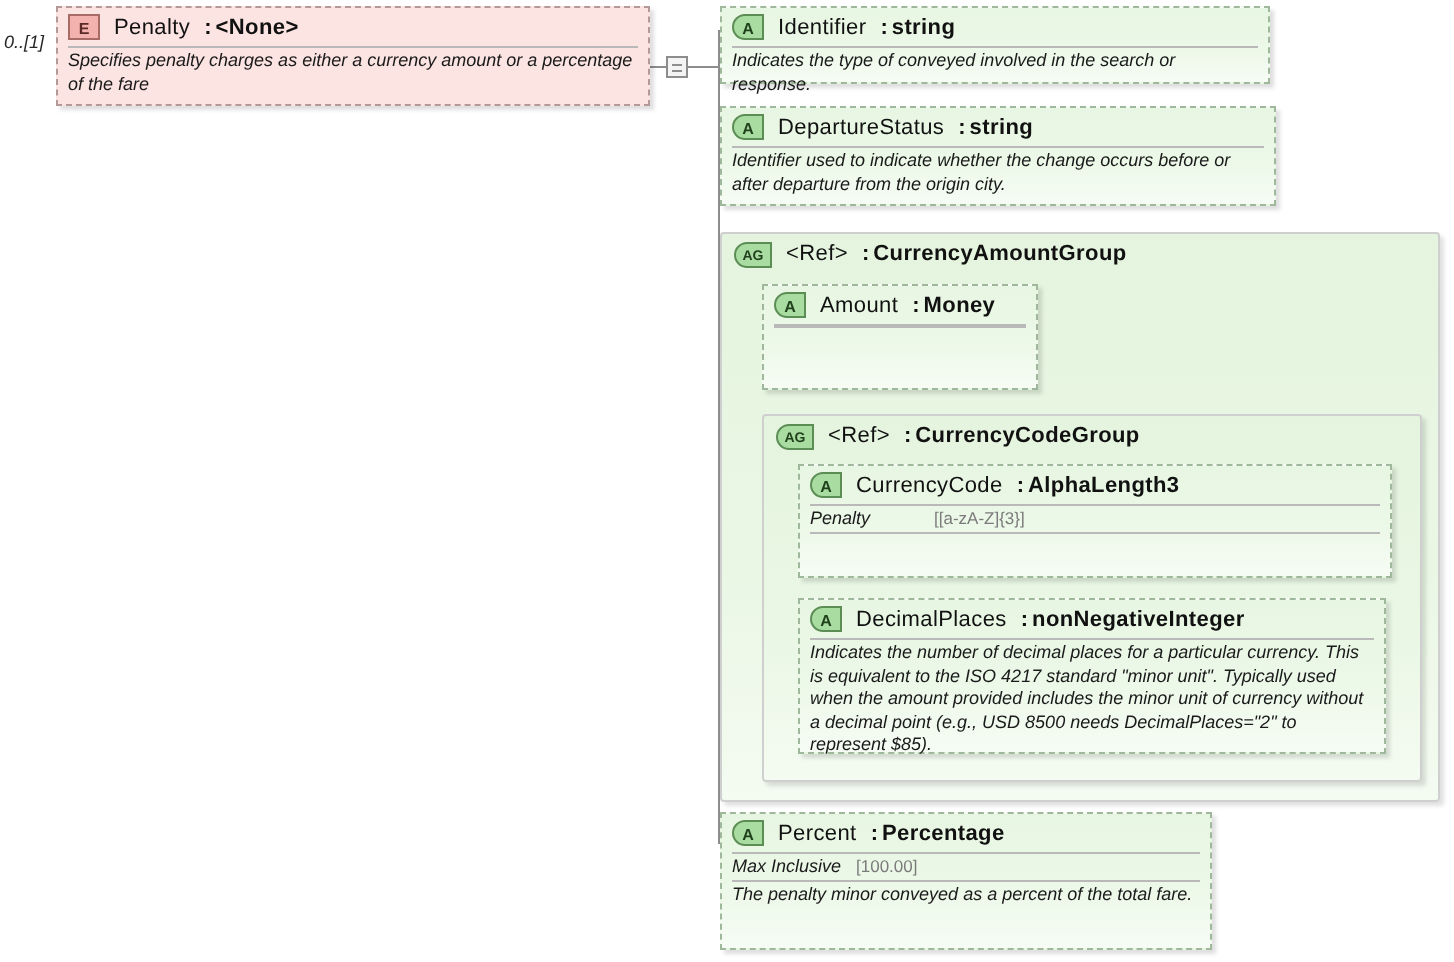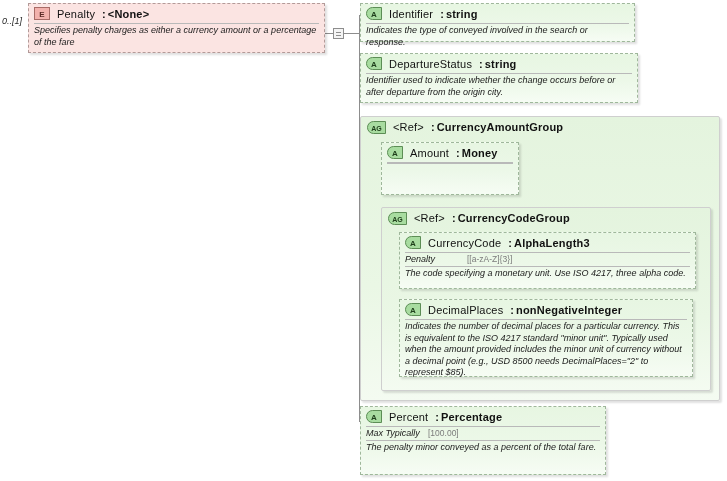--- a/index.html
+++ b/index.html
@@ -277,21 +277,20 @@
     <span class="type">AlphaLength3</span>
   </div>
   <div class="divider"></div>
   <div class="facets">
     <div class="facet">
       <span class="fname">Penalty</span>
       <span class="fval">[[a-zA-Z]{3}]</span>
     </div>
   </div>
   <div class="divider"></div>
-  <div class="doc">The code specifying a monetary unit. Use ISO 4217, three alpha code.</div>
 </div>
 
 <div class="node attr" style="left:399px; top:299px; width:294px; height:78px;">
   <div class="title">
     <span class="badge a">A</span>
     <span class="name">DecimalPlaces</span>
     <span class="sep">:</span>
     <span class="type">nonNegativeInteger</span>
   </div>
   <div class="divider"></div>
@@ -301,19 +300,19 @@
 <div class="node attr" style="left:360px; top:406px; width:246px; height:69px;">
   <div class="title">
     <span class="badge a">A</span>
     <span class="name">Percent</span>
     <span class="sep">:</span>
     <span class="type">Percentage</span>
   </div>
   <div class="divider"></div>
   <div class="facets">
     <div class="facet">
-      <span class="fname">Max Typically</span>
+      <span class="fname">Max Inclusive</span>
       <span class="fval">[100.00]</span>
     </div>
   </div>
   <div class="divider"></div>
   <div class="doc">The penalty minor conveyed as a percent of the total fare.</div>
 </div>
 
 </body></html>

